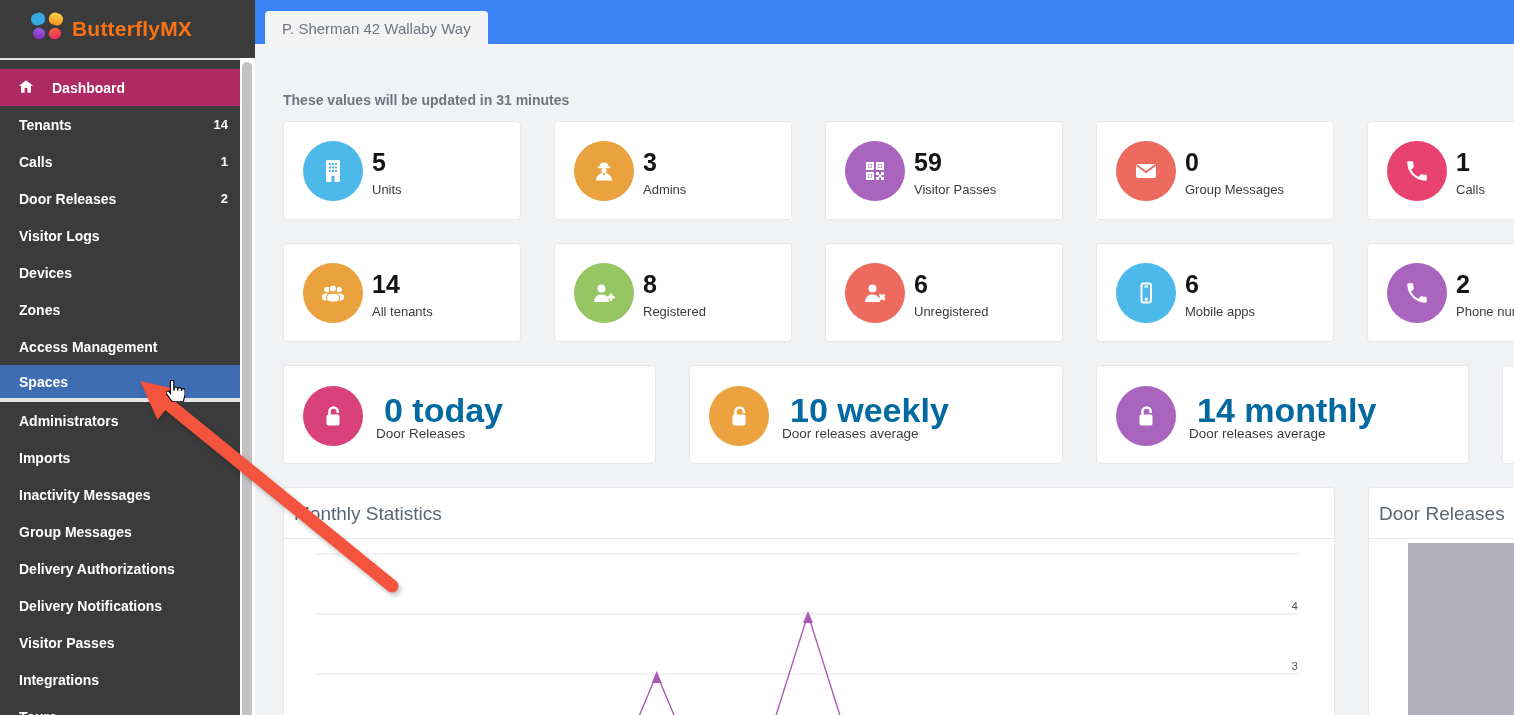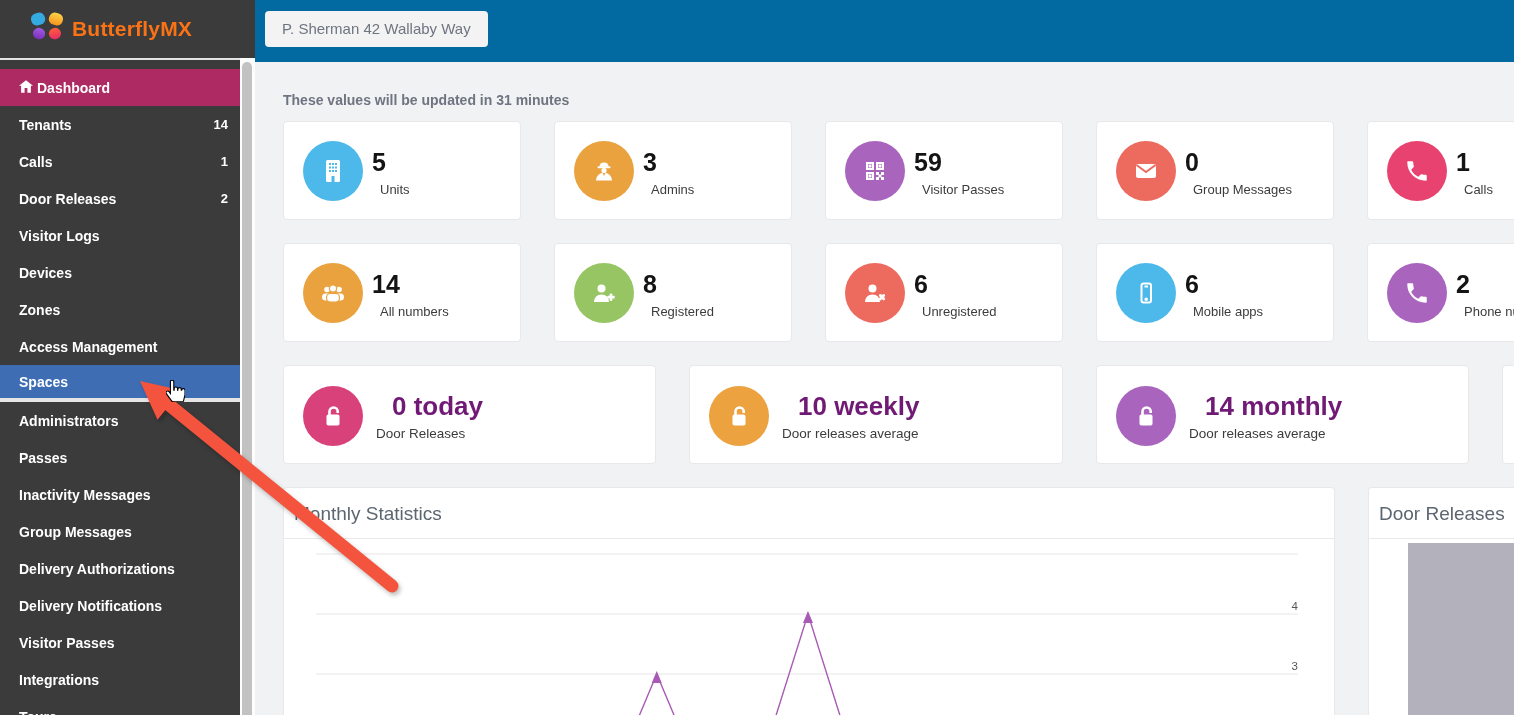--- a/index.html
+++ b/index.html
@@ -10,39 +10,39 @@
   .sidebar { position:absolute; left:0; top:0; width:255px; height:715px; background:#3b3b3b; }
   .logo-row { height:58px; display:flex; align-items:center; padding-left:30px; gap:8px; background:#3b3b3b; }
   .logo-text { color:#f97316; font-size:21px; font-weight:700; letter-spacing:.2px; }
   .scroll-strip { position:absolute; right:0; top:58px; width:15px; bottom:0; background:#fdfdfd; }
   .scroll-thumb { position:absolute; left:2px; top:4px; width:10px; height:680px; border-radius:5px; background:#c2c2c2; }
   .nav { position:absolute; left:0; top:58px; width:240px; border-top:2px solid #e2e2e2; padding-top:9px; }
   .nav-item { height:37px; display:flex; align-items:center; padding:0 10px 0 19px; color:#fff;
               font-size:14px; font-weight:700; cursor:pointer; }
   .nav-item .nav-label { flex:1; }
   .nav-badge { font-size:13px; font-weight:700; color:#fff; padding-right:2px; }
-  .nav-item.active { background:#ad2a62; gap:4px; }
+  .nav-item.active { background:#ad2a62; gap:19px; }
   .nav-item.selected { background:#3e6db4; border-bottom:4px solid #e5e5e5; }
 
   
-  .topbar { position:absolute; left:255px; top:0; width:1259px; height:62px; background:#0369a1; }
+  .topbar { position:absolute; left:255px; top:0; width:1259px; height:44px; background:#3b82f6; }
   .property-pill { position:absolute; left:10px; top:11px; height:36px; line-height:36px; padding:0 17px;
                    background:#f3f3f4; border-radius:4px; color:#6e7580; font-size:15px; cursor:pointer; }
 
   
   .notice { position:absolute; left:283px; top:92px; font-size:14px; color:#6e7480;font-weight:bold; }
 
   .card { position:absolute; background:#fff; border:1px solid #e8e8ea; border-radius:4px; }
   .stat-card { width:238px; height:99px; }
   .wide-card { width:373px; height:99px; }
   .icon-circle { position:absolute; left:19px; top:19px; width:60px; height:60px; border-radius:50%;
                  display:flex; align-items:center; justify-content:center; }
   .stat-value { position:absolute; left:88px; top:26px; font-size:25px; font-weight:700; color:#141414; }
-  .stat-label { position:absolute; left:88px; top:60px; font-size:13px; color:#3c3c3c;margin-left:8px; }
-  .wide-value { position:absolute; left:108px; top:25px; font-size:26px; font-weight:700; color:#701a75; }
+  .stat-label { position:absolute; left:88px; top:60px; font-size:13px; color:#3c3c3c; }
+  .wide-value { position:absolute; left:100px; top:25px; font-size:34px; font-weight:700; color:#0369a1; }
   .wide-label { position:absolute; left:92px; top:60px; font-size:13.5px; color:#3c3c3c; }
 
   .panel { position:absolute; background:#fff; border:1px solid #e8e8ea; border-radius:4px 4px 0 0; border-bottom:none; }
   .panel-header { height:51px; border-bottom:1px solid #e9e9e9; }
   .panel-title { position:absolute; left:10px; top:0; line-height:51px; font-size:19px; color:#5c6670; }
   #monthly-panel { left:283px; top:487px; width:1052px; height:240px; }
   #doors-panel { left:1368px; top:487px; width:300px; height:240px; }
   #doors-bar { position:absolute; left:39px; top:55px; width:261px; height:185px; background:#b2b1bc; }
   #chart-svg { position:absolute; left:0; top:51px; }
 
@@ -114,21 +114,21 @@
     <div class="nav-item">
         <span class="nav-label">Access Management</span>
       </div>
     <div class="nav-item selected">
         <span class="nav-label">Spaces</span>
       </div>
     <div class="nav-item">
         <span class="nav-label">Administrators</span>
       </div>
     <div class="nav-item">
-        <span class="nav-label">Passes</span>
+        <span class="nav-label">Imports</span>
       </div>
     <div class="nav-item">
         <span class="nav-label">Inactivity Messages</span>
       </div>
     <div class="nav-item">
         <span class="nav-label">Group Messages</span>
       </div>
     <div class="nav-item">
         <span class="nav-label">Delivery Authorizations</span>
       </div>
@@ -235,21 +235,21 @@
     <svg width="28" height="28" viewBox="0 0 28 28" fill="#fff">
         <circle cx="8" cy="10.5" r="2.8"></circle>
         <circle cx="20" cy="10.5" r="2.8"></circle>
         <rect x="3" y="14.5" width="9" height="7" rx="3.5"></rect>
         <rect x="16" y="14.5" width="9" height="7" rx="3.5"></rect>
         <circle cx="14" cy="9.5" r="3.6" stroke="#eaa23e" stroke-width="1.2"></circle>
         <rect x="7.5" y="14.5" width="13" height="8.5" rx="4" stroke="#eaa23e" stroke-width="1.2"></rect>
       </svg>
   </div>
   <div class="stat-value">14</div>
-  <div class="stat-label">All numbers</div>
+  <div class="stat-label">All tenants</div>
 </div>
 <div class="card stat-card" style="left:554px;top:243px">
   <div class="icon-circle" style="background-color: rgb(151, 197, 99);">
     <svg width="28" height="28" viewBox="0 0 28 28" fill="#fff">
         <circle cx="11.5" cy="9.5" r="4"></circle>
         <path d="M4 23 Q4.5 15.5 11.5 15.5 Q18.5 15.5 19 23 Z"></path>
         <rect x="17.2" y="16.8" width="7.6" height="2.8" rx="1.2"></rect>
         <rect x="19.6" y="14.4" width="2.8" height="7.6" rx="1.2"></rect>
       </svg>
   </div>

